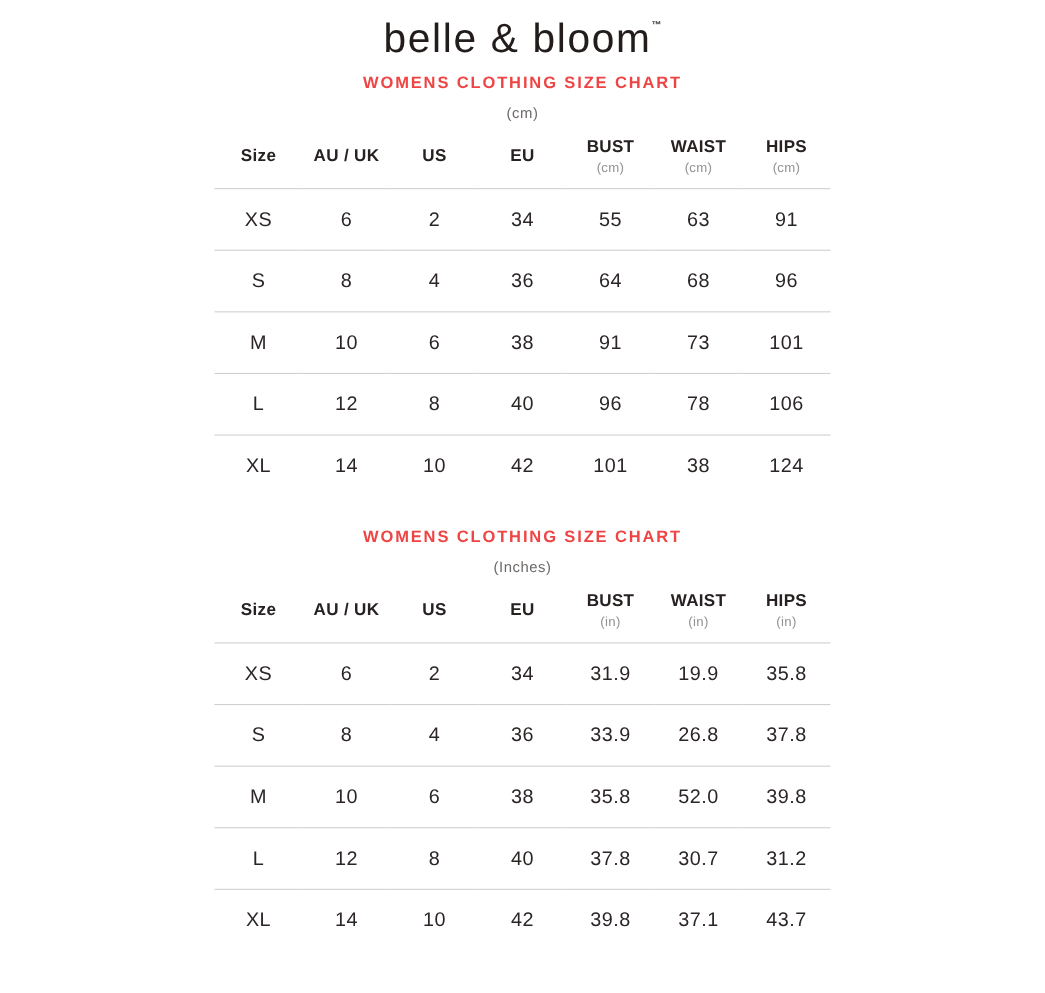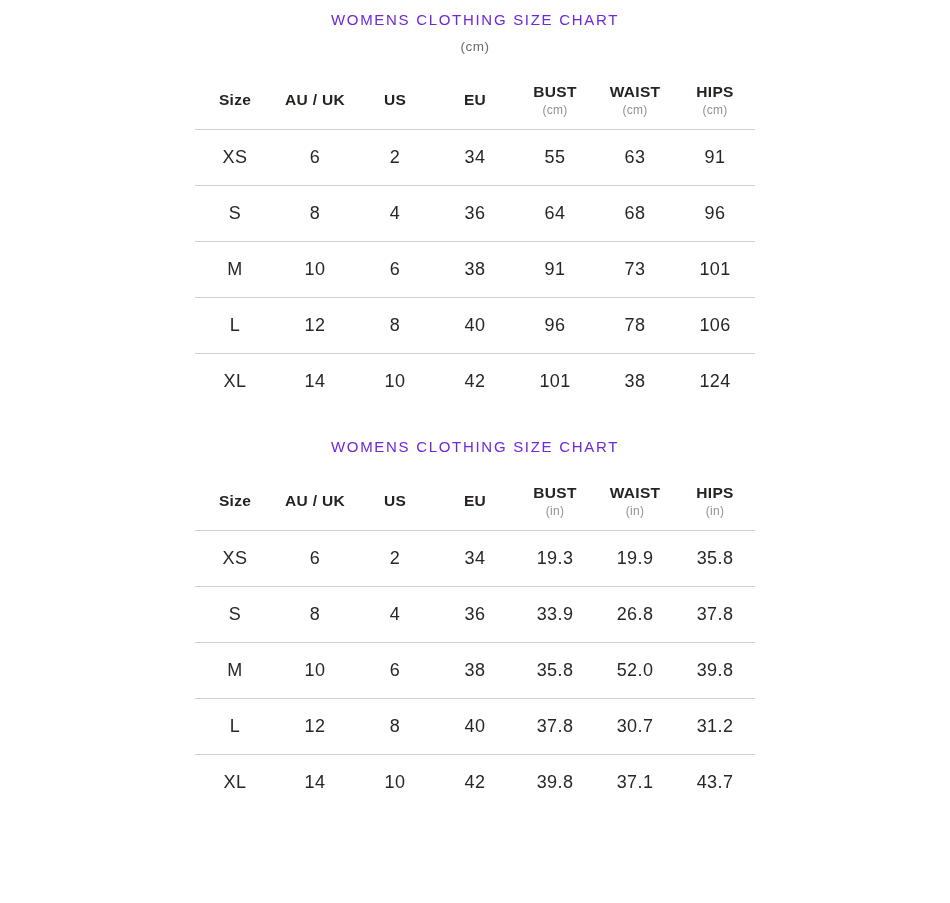--- a/index.html
+++ b/index.html
@@ -15,31 +15,31 @@
   .logo {
     font-size: 37px; font-weight: 400; color: #221d1b;
     letter-spacing: 1.5px; line-height: 1.1;
   }
   .logo .tm {
     font-size: 9px; font-weight: 700; color: #221d1b;
     vertical-align: 22px; letter-spacing: 0;
   }
 
   .section-title {
-    text-align: center; font-size: 15px; font-weight: 400;
-    color: #6d28d9; letter-spacing: 1.7px; margin-top: 11px;
+    text-align: center; font-size: 15px; font-weight: 700;
+    color: #ef4444; letter-spacing: 1.7px; margin-top: 11px;
   }
   .section-unit {
     text-align: center; font-size: 13.5px; font-weight: 400;
     color: #6e6a68; letter-spacing: 0.5px; margin-top: 11px;
   }
   .chart-section.second .section-title { margin-top: 29px; }
 
   table.size-table {
-    width: 560px; margin: 23px auto 0 auto;
+    width: 560px; margin: 9px auto 0 auto;
     border-collapse: collapse; table-layout: fixed;
   }
   table.size-table th {
     font-size: 15.5px; font-weight: 700; color: #272221;
     text-align: center; vertical-align: middle;
     padding: 6px 0 12px 0;
     border-bottom: 1px solid #d2cfce;
     letter-spacing: 0.3px;
   }
   .th-label { line-height: 1.15; }
@@ -52,20 +52,23 @@
     font-size: 18px; color: #2b2625; letter-spacing: 0.4px;
     border-bottom: 1px solid #d2cfce;
   }
   table.size-table tbody tr:last-child td { border-bottom: none; }
 </style>
 </head>
 <body>
 
 <div class="page">
 
+  <header class="brand-header">
+    <h1 class="logo"><span>belle &amp; bloom</span><sup class="tm">™</sup></h1>
+  </header>
 
   <section class="chart-section first">
     <h2 class="section-title">WOMENS CLOTHING SIZE CHART</h2>
     <div class="section-unit">(cm)</div>
     <table class="size-table">
       <thead>
         <tr>
             <th>
               <div class="th-label">Size</div>
             </th>
@@ -137,20 +140,21 @@
             <td>101</td>
             <td>38</td>
             <td>124</td>
           </tr>
         </tbody>
     </table>
   </section>
 
   <section class="chart-section second">
     <h2 class="section-title">WOMENS CLOTHING SIZE CHART</h2>
+    <div class="section-unit">(Inches)</div>
     <table class="size-table">
       <thead>
         <tr>
             <th>
               <div class="th-label">Size</div>
             </th>
             <th>
               <div class="th-label">AU / UK</div>
             </th>
             <th>
@@ -172,21 +176,21 @@
               <div class="th-sub">(in)</div>
             </th>
           </tr>
       </thead>
       <tbody>
           <tr>
             <td>XS</td>
             <td>6</td>
             <td>2</td>
             <td>34</td>
-            <td>19.3</td>
+            <td>31.9</td>
             <td>19.9</td>
             <td>35.8</td>
           </tr>
           <tr>
             <td>S</td>
             <td>8</td>
             <td>4</td>
             <td>36</td>
             <td>33.9</td>
             <td>26.8</td>

